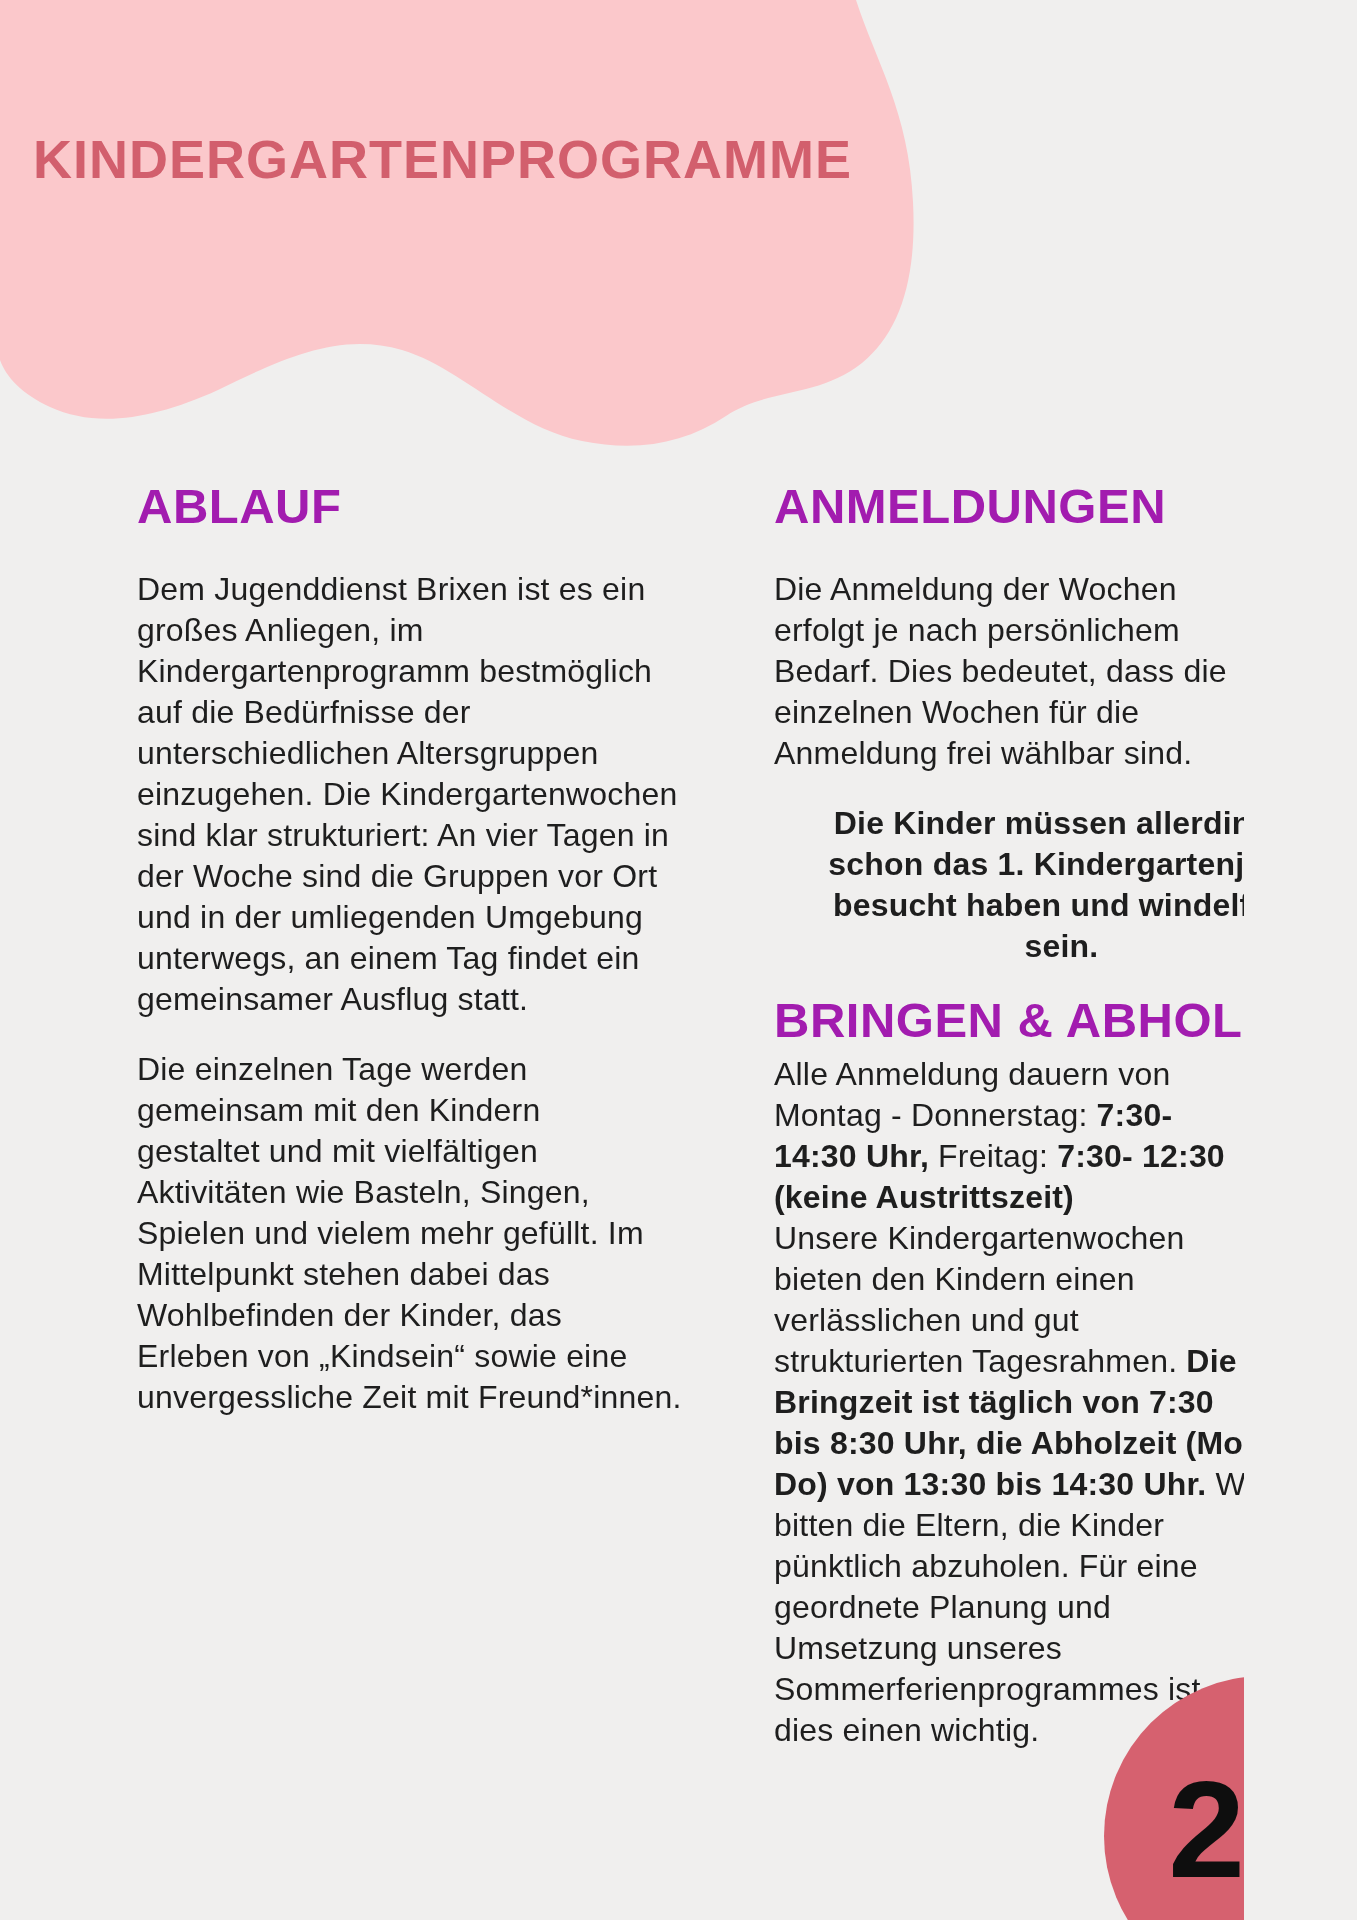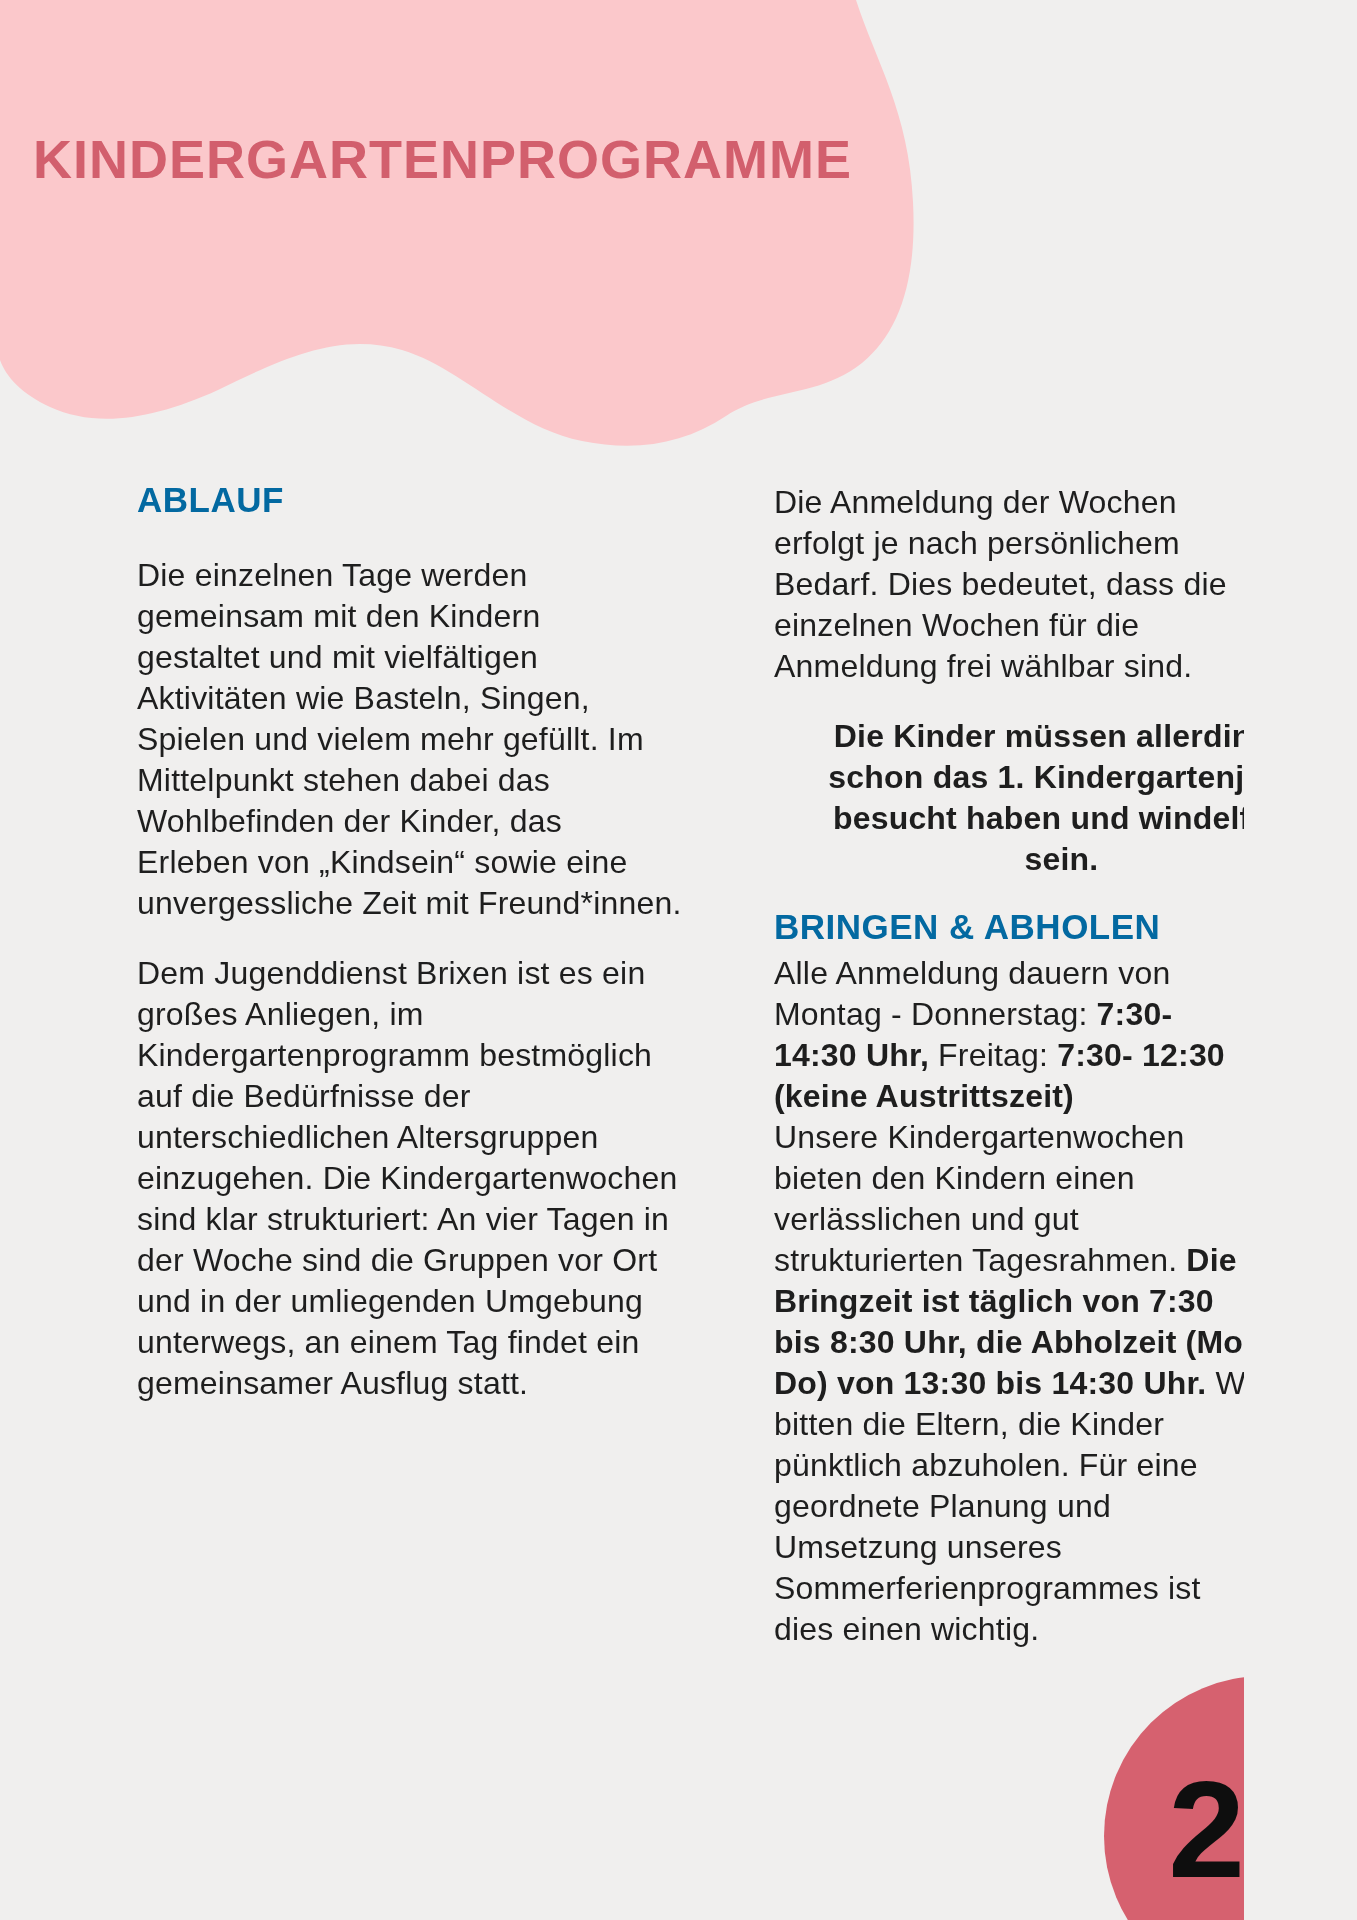--- a/index.html
+++ b/index.html
@@ -25,24 +25,24 @@
     font-size: 54px; font-weight: 800;
     letter-spacing: 1px;
     color: #d25f6d;
     white-space: nowrap;
   }
   .col { position: absolute; top: 482px; }
   .col-left  { left: 137px; width: 632px; }
   .col-right { left: 774px; width: 575px; }
   .section-heading {
     margin: 0 0 38px 0;
-    font-size: 35px; font-weight: 800;
+    font-size: 49px; font-weight: 800;
     line-height: 1;
     letter-spacing: 0.5px;
-    color: #0369a1;
+    color: #a21caf;
     white-space: nowrap;
   }
   .h2-second { margin: 0 0 9px 0; }
   .body-text {
     margin: 0 0 29px 0;
     font-size: 32px; line-height: 41px;
     letter-spacing: 0.2px;
     color: #1e1e1e;
     white-space: pre-line;
   }
@@ -77,43 +77,44 @@
          C512,427 462,368 402,350
          C338,331 280,360 218,390
          C152,420 96,428 50,407
          C22,394 6,377 0,360 Z"></path>
   </svg>
 
   <h1 class="title">KINDERGARTENPROGRAMME</h1>
 
   <div class="col col-left">
     <h2 class="section-heading">ABLAUF</h2>
-    <p class="body-text">Die einzelnen Tage werden
-gemeinsam mit den Kindern
-gestaltet und mit vielfältigen
-Aktivitäten wie Basteln, Singen,
-Spielen und vielem mehr gefüllt. Im
-Mittelpunkt stehen dabei das
-Wohlbefinden der Kinder, das
-Erleben von „Kindsein“ sowie eine
-unvergessliche Zeit mit Freund*innen.</p>
     <p class="body-text">Dem Jugenddienst Brixen ist es ein
 großes Anliegen, im
 Kindergartenprogramm bestmöglich
 auf die Bedürfnisse der
 unterschiedlichen Altersgruppen
 einzugehen. Die Kindergartenwochen
 sind klar strukturiert: An vier Tagen in
 der Woche sind die Gruppen vor Ort
 und in der umliegenden Umgebung
 unterwegs, an einem Tag findet ein
 gemeinsamer Ausflug statt.</p>
+    <p class="body-text">Die einzelnen Tage werden
+gemeinsam mit den Kindern
+gestaltet und mit vielfältigen
+Aktivitäten wie Basteln, Singen,
+Spielen und vielem mehr gefüllt. Im
+Mittelpunkt stehen dabei das
+Wohlbefinden der Kinder, das
+Erleben von „Kindsein“ sowie eine
+unvergessliche Zeit mit Freund*innen.</p>
   </div>
 
   <div class="col col-right">
+    <h2 class="section-heading">ANMELDUNGEN</h2>
     <p class="body-text">Die Anmeldung der Wochen
 erfolgt je nach persönlichem
 Bedarf. Dies bedeutet, dass die
 einzelnen Wochen für die
 Anmeldung frei wählbar sind.</p>
     <p class="body-text bold">Die Kinder müssen allerdings
 schon das 1. Kindergartenjahr
 besucht haben und windelfrei
 sein.</p>
     <h2 class="section-heading h2-second">BRINGEN &amp; ABHOLEN</h2>

